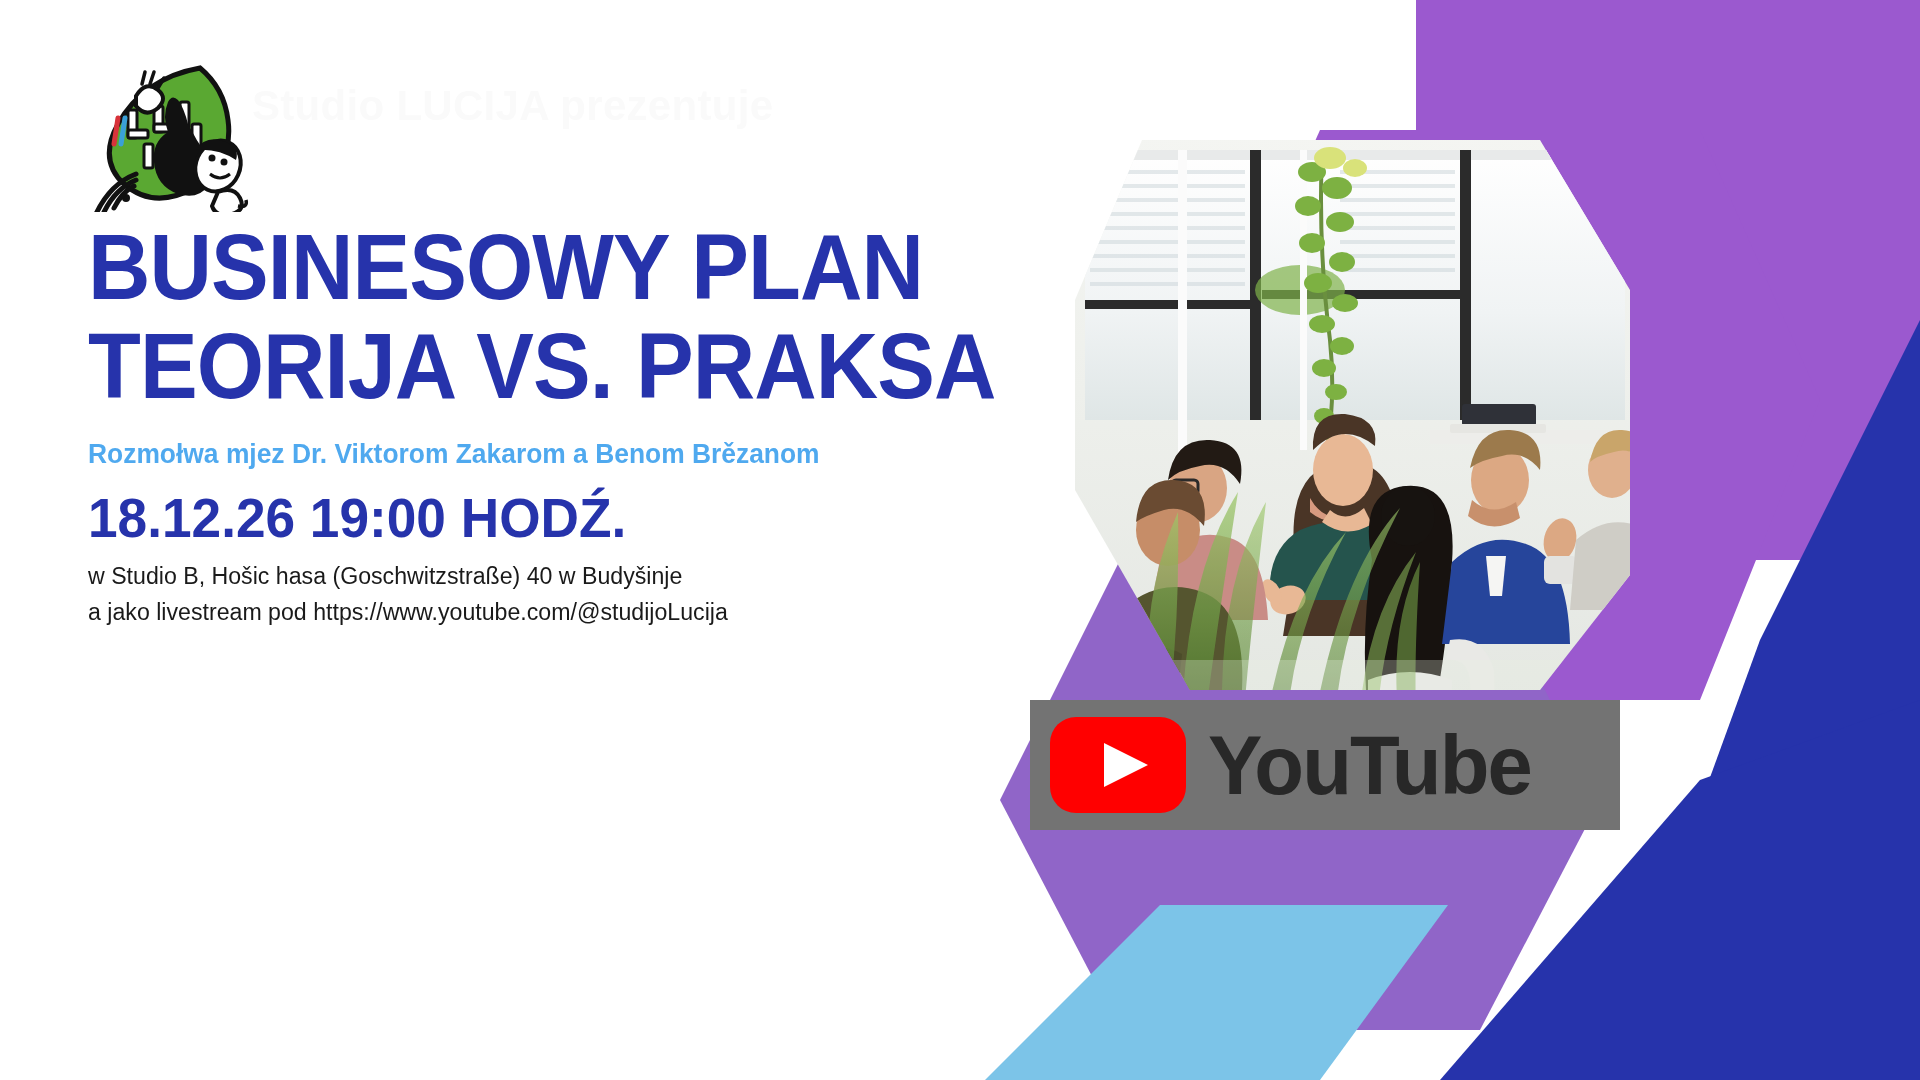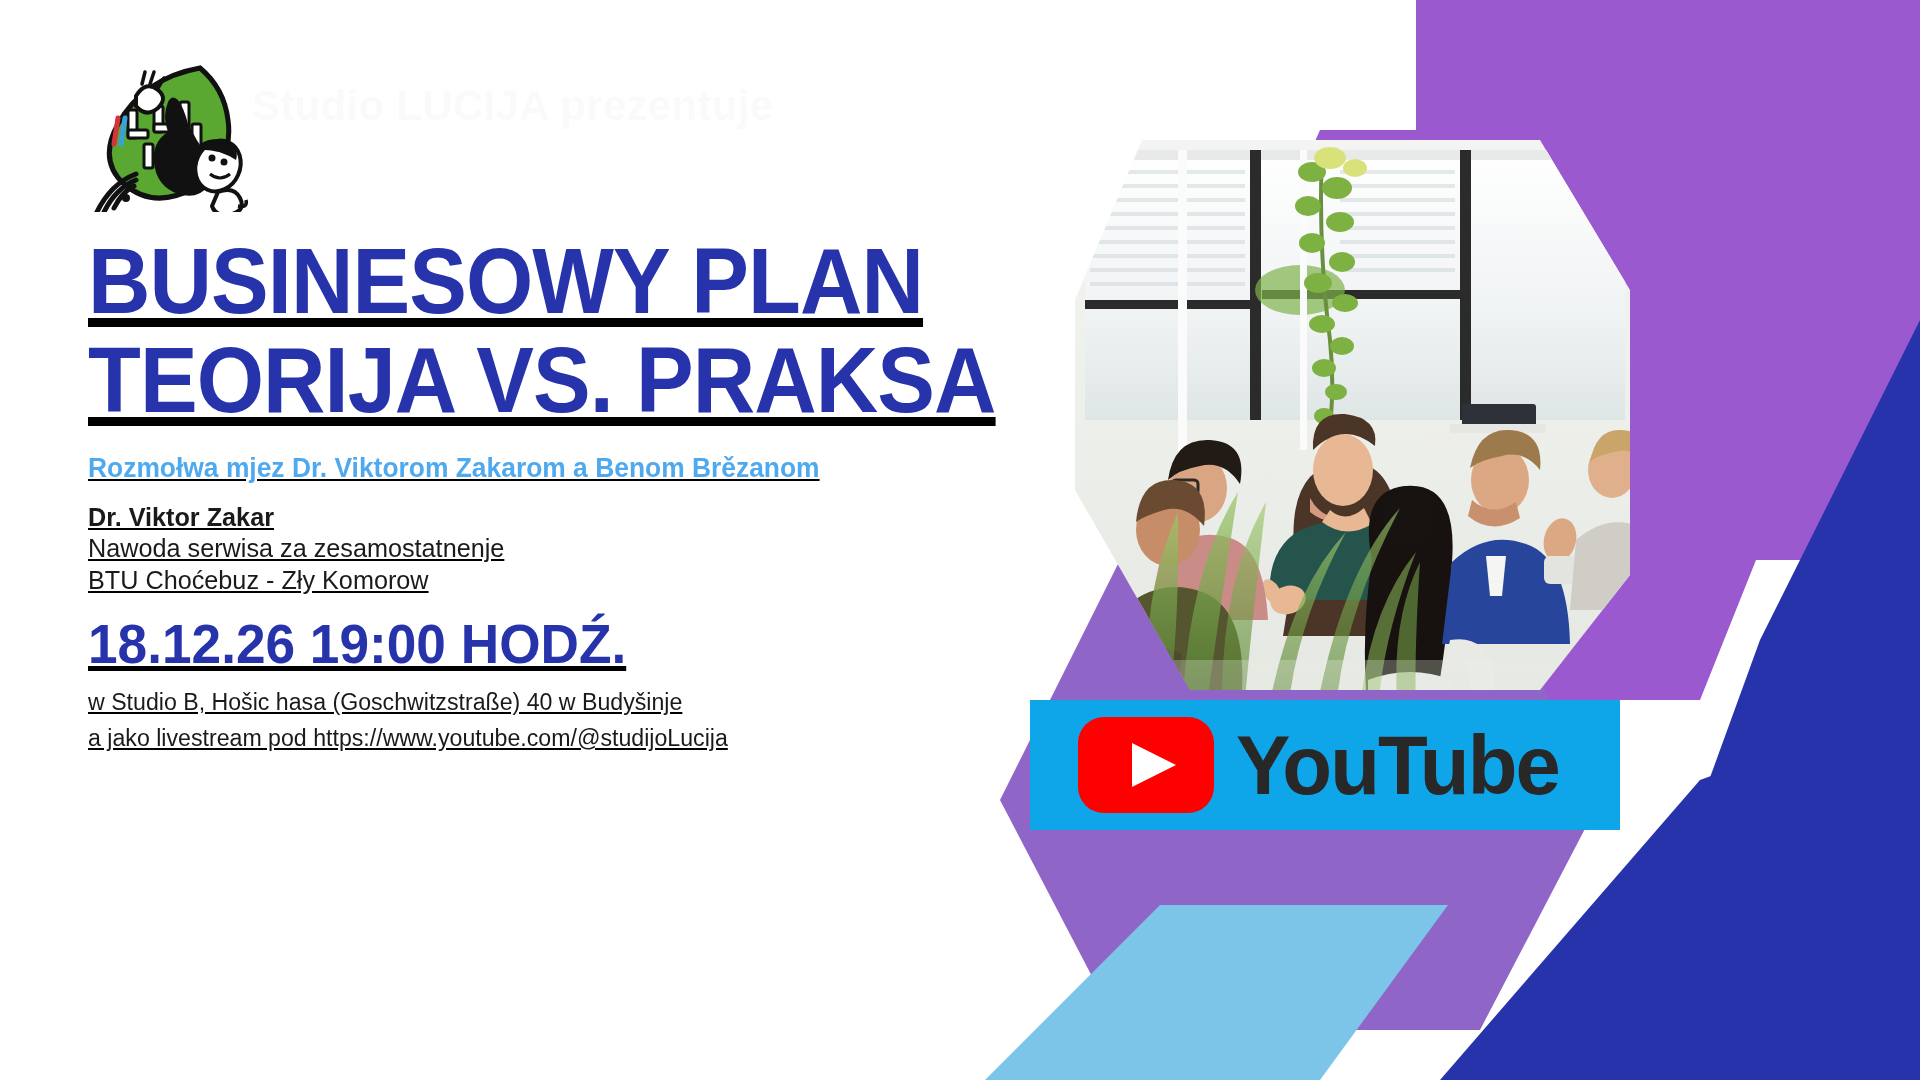--- a/index.html
+++ b/index.html
@@ -24,21 +24,21 @@
     position:absolute; left:252px; top:82px;
     font-size:42px; font-weight:bold;
     color:#fafafa;
     letter-spacing:.3px;
     white-space:nowrap;
     font-family:"Liberation Sans", sans-serif;
   }
 
   
   #textcol {
-    position:absolute; left:88px; top:236px; width:900px;text-decoration:underline;
+    position:absolute; left:88px; top:222px; width:900px;
   }
 
   .headline {
     color:#2633ab;
     font-weight:bold;
     font-size:93px;
     line-height:0.98;
     letter-spacing:-1px;
     transform:scaleX(0.93);
     transform-origin:left center;
@@ -76,23 +76,23 @@
   .venue {
     color:#1a1a1a; font-size:23.5px; line-height:1.42;
     margin-top:14px;
     transform:scaleX(0.985); transform-origin:left center; white-space:nowrap;
   }
 
   
   #yt-badge {
     position:absolute; left:1030px; top:700px;
     width:590px; height:130px;
-    background:#0ea5e9;
+    background:#737373;
     display:flex; align-items:center; justify-content:flex-start;
-    padding-left:48px;
+    padding-left:20px;
   }
   #yt-badge .yt-icon {
     width:136px; height:96px; flex:0 0 auto;
   }
   #yt-badge .yt-word {
     margin-left:22px;
     font-size:84px; font-weight:bold; color:#282828;
     letter-spacing:-2px; line-height:1;
     transform:scaleX(0.97); transform-origin:left center;
     font-family:"Liberation Sans", sans-serif;
@@ -319,25 +319,20 @@
 
 <div id="presents">Studio LUCIJA prezentuje</div>
 
 <div id="textcol">
 
   <div class="headline l1">BUSINESOWY PLAN</div>
   <div class="headline l2">TEORIJA VS. PRAKSA</div>
 
   <div class="subtitle">Rozmołwa mjez Dr. Viktorom Zakarom a Benom Brězanom</div>
 
-  <div class="spk">
-    <div class="spk-name">Dr. Viktor Zakar</div>
-    <div class="spk-line">Nawoda serwisa za zesamostatnenje</div>
-    <div class="spk-line">BTU Choćebuz - Zły Komorow</div>
-  </div>
 
 
   <div class="datetime">18.12.26 19:00 HODŹ.</div>
 
   <div class="venue">w Studio B, Hošic hasa (Goschwitzstraße) 40 w Budyšinje</div>
   <div class="venue" style="margin-top:2px;">a jako livestream pod https://www.youtube.com/@studijoLucija</div>
 </div>
 
 <div id="yt-badge">
   <svg class="yt-icon" viewBox="0 0 136 96">

